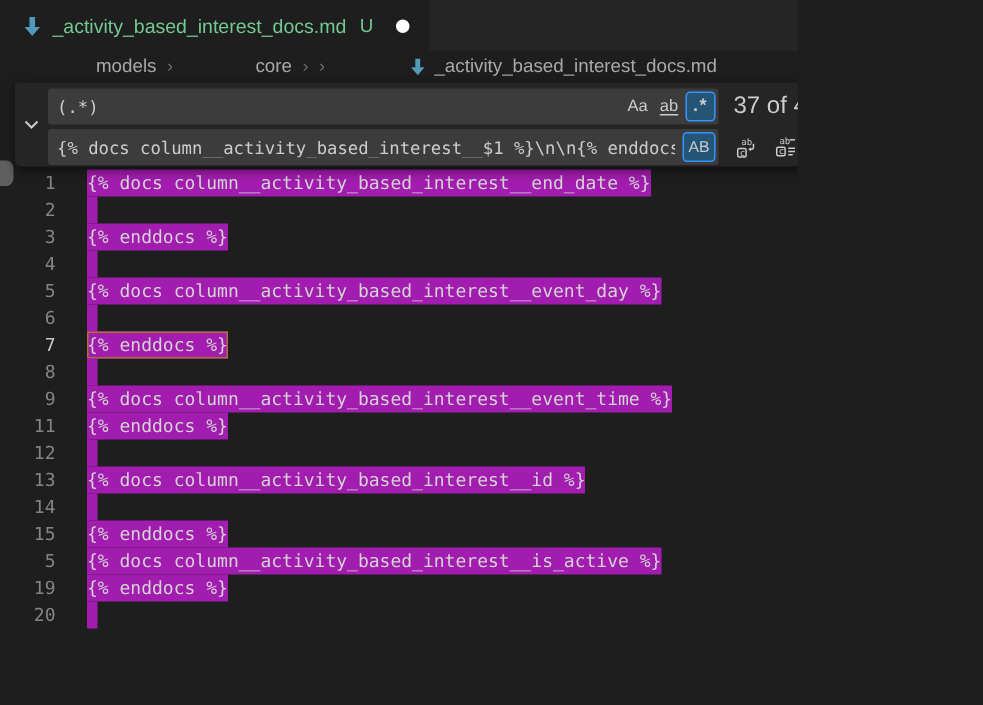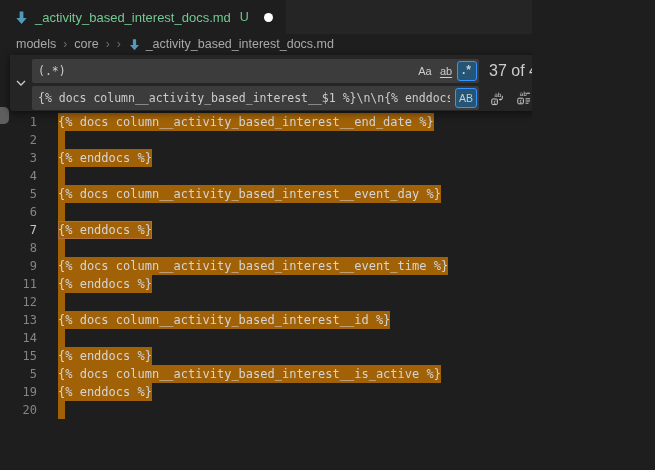--- a/index.html
+++ b/index.html
@@ -16,32 +16,32 @@
   .tab { height:34px; background:#1e1e1e; display:flex; align-items:center; padding:0 13px 0 14px; gap:6px; cursor:pointer; }
   .tab-label { color:#73c991; font-size:13px; white-space:pre; }
   .git-u { color:#73c991; font-size:12.5px; margin-left:3px; }
   .dot { width:9px; height:9px; border-radius:50%; background:#ffffff; margin-left:9px; }
   .mdicon { display:flex; align-items:center; }
 
   
   .breadcrumbs { height:20px; display:flex; align-items:center; padding-left:16px; gap:7px;
                  font-size:12.5px; color:#a9a9a9; background:#1e1e1e; }
   .breadcrumbs .sep { color:#6d6d6d; font-size:12px; }
-  .crumb { cursor:pointer; white-space:pre; }
+  .crumb { cursor:pointer; white-space:pre;margin-left:48px; }
   .crumb-file { display:flex; align-items:center; gap:5px; }
 
   
   .editor { position:absolute; top:54px; left:0; right:0; bottom:0;
             font-family:"DejaVu Sans Mono", monospace; font-size:12px; color:#d4d4d4; }
   #code-lines { position:absolute; top:59px; left:0; right:0; }
   .line { height:18px; line-height:18px; display:flex; white-space:pre; }
   .ln { width:37px; text-align:right; color:#858585; flex:none; }
   .ln.active { color:#c6c6c6; }
   .lc { margin-left:21px; }
-  .hl { display:inline-block; height:18px; background:#a16207; vertical-align:top; }
+  .hl { display:inline-block; height:18px; background:#a21caf; vertical-align:top; }
   .hl.empty { width:7px; }
   .hl.current { outline:1px solid #b0703a; outline-offset:-1px; }
 
   
   .left-fragment { position:absolute; left:0; top:107px; width:9px; height:17px;
                    background:#5f5f5f; border-radius:0 5px 5px 0; }
 
   
   .find-widget { position:absolute; left:10px; top:55px; width:645px; height:56px;
                  background:#252526; border-radius:0 0 4px 4px;

